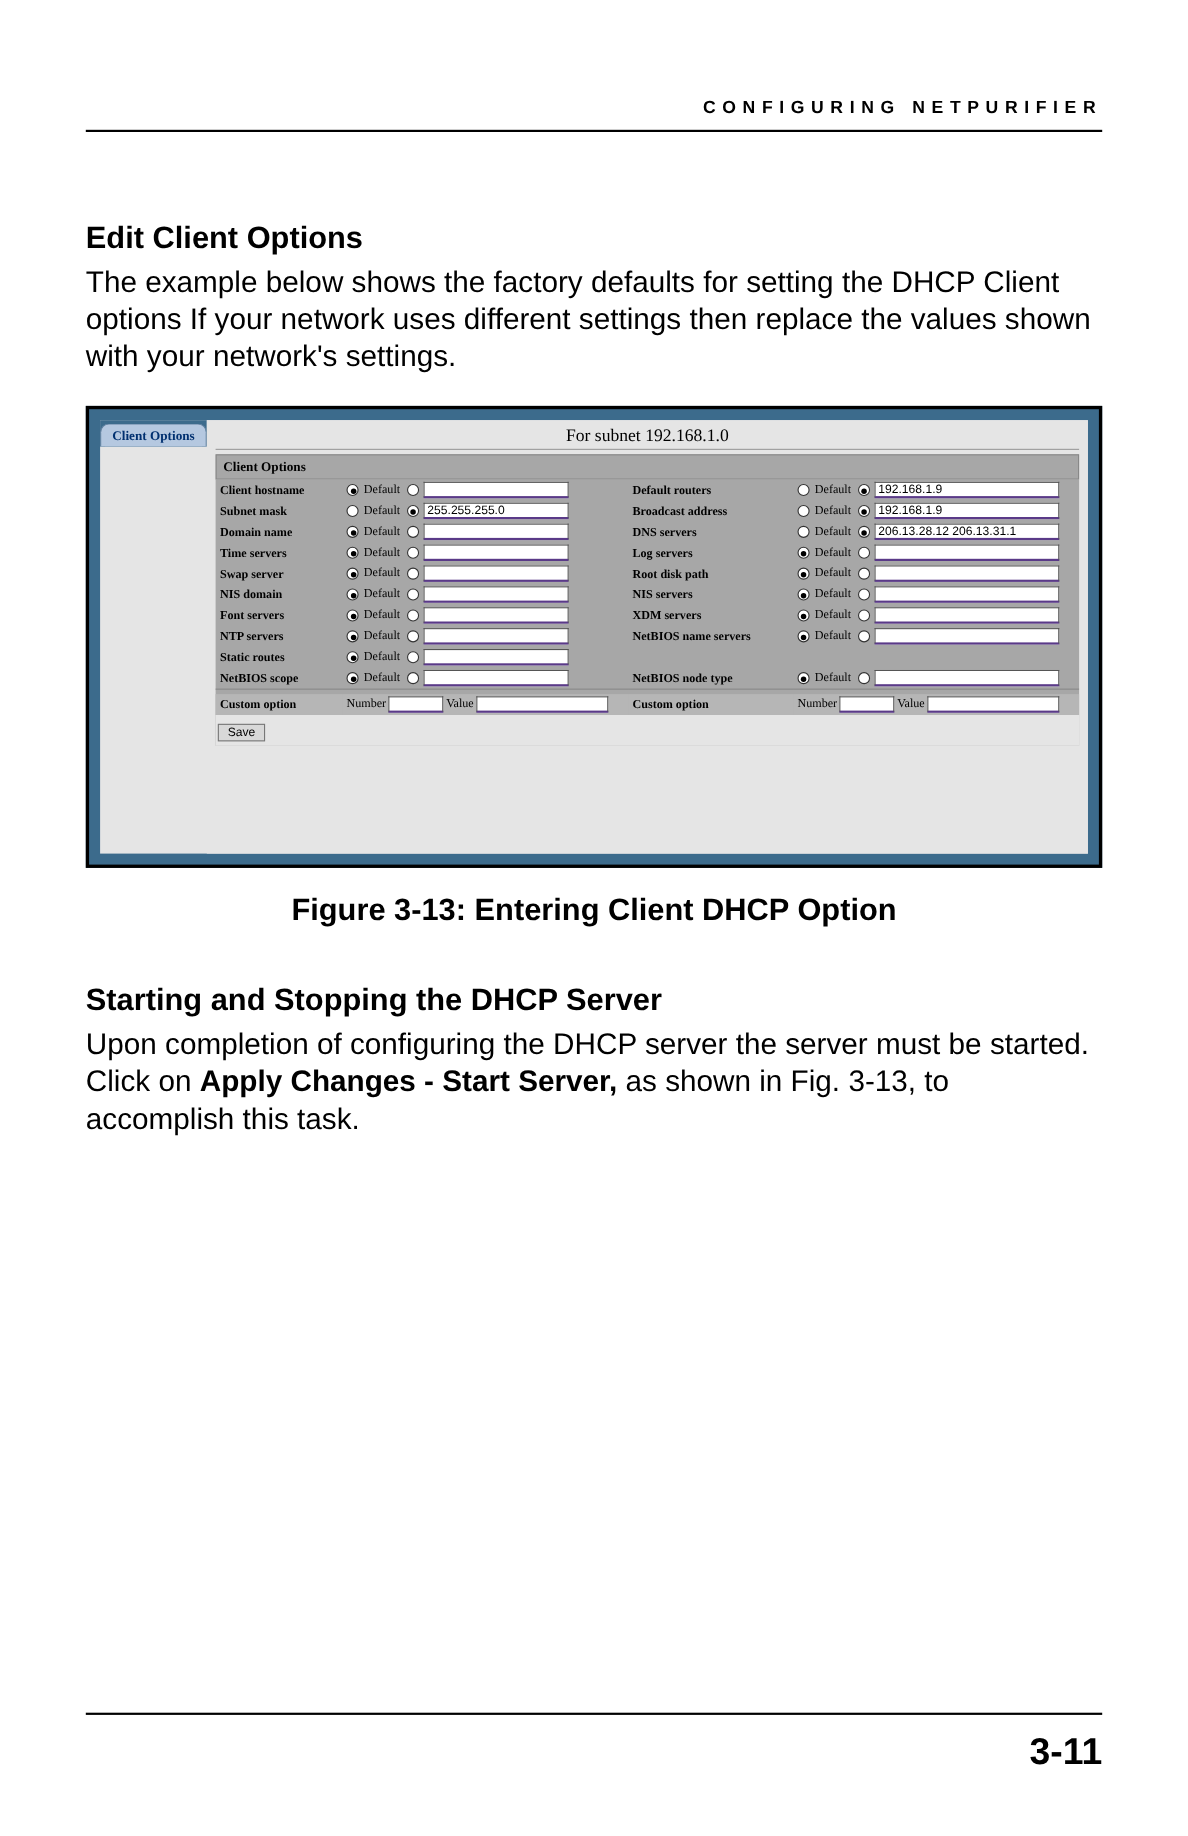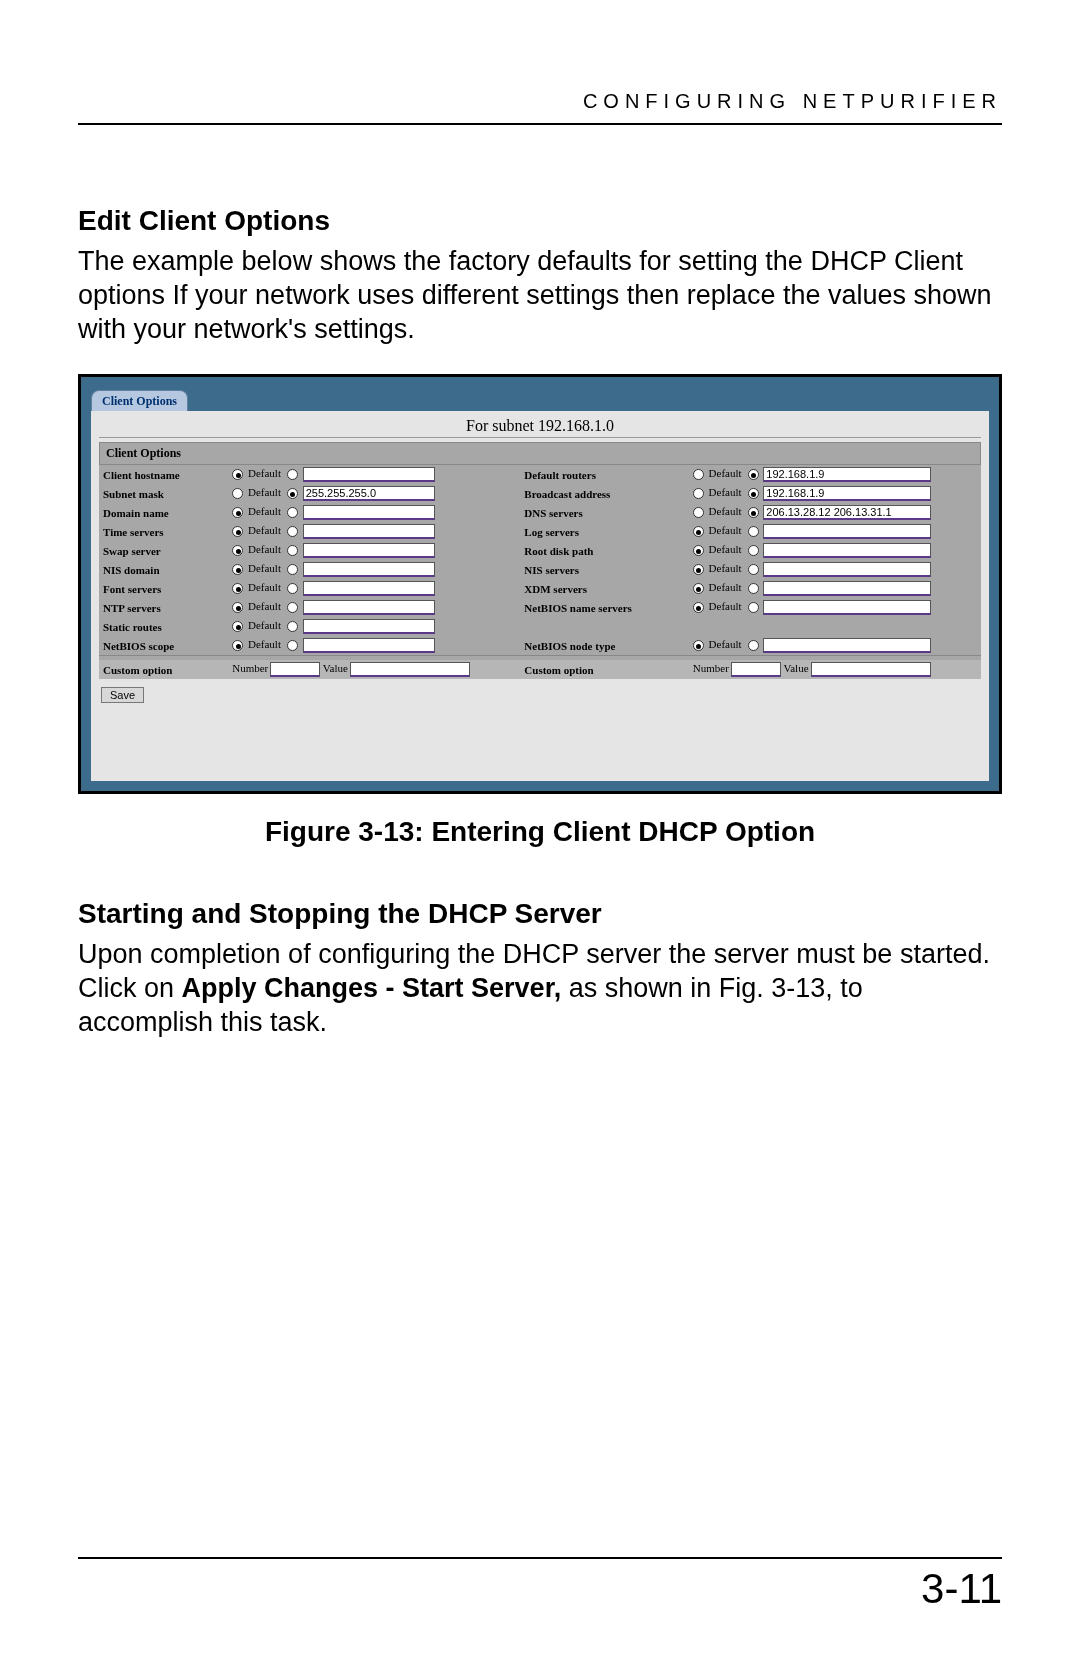--- a/index.html
+++ b/index.html
@@ -5,50 +5,50 @@
   * { box-sizing: border-box; margin: 0; padding: 0; }
   html, body { width: 1080px; height: 1669px; background: #fff; font-family: Arial, Helvetica, sans-serif; color: #000; }
   .page {
     width: 1080px;
     height: 1669px;
     padding: 90px 78px 60px 78px;
     position: relative;
   }
   .running-head {
     text-align: right;
-    font-size: 20px;
+    font-size: 16px;
     letter-spacing: 6px;
-    font-weight: normal;
+    font-weight: bold;
     margin-bottom: 10px;
   }
   .top-rule, .bottom-rule {
     border: none;
     border-top: 2.5px solid #000;
     margin: 0;
   }
   .content { padding-top: 80px; }
   h2.section { font-size: 28px; font-weight: bold; margin-bottom: 8px; }
   p.body { font-size: 27px; line-height: 1.25; margin-bottom: 28px; }
   p.body b { font-weight: bold; }
   .figure-caption { text-align: center; font-weight: bold; font-size: 28px; margin: 22px 0 50px; }
-  .page-num { position: absolute; right: 78px; bottom: 56px; font-size: 42px; font-weight: normal; }
+  .page-num { position: absolute; right: 78px; bottom: 56px; font-size: 34px; font-weight: bold; }
 
   
   .shot-outer {
     border: 3px solid #000;
     background: #3c6b8c;
     padding: 10px 10px 10px 10px;
     width: 100%;
     height: 420px;
   }
   .shot-inner {
     background: #e5e5e5;
     height: 100%;
     display: flex;
-    flex-direction: column;
+    flex-direction: row;
     font-family: "Times New Roman", serif;
   }
   .tab-row {
     background: #3c6b8c;
     height: 24px;
     display: flex;
     align-items: flex-end;
   }
   .tab {
     background: #b5c8e0;

